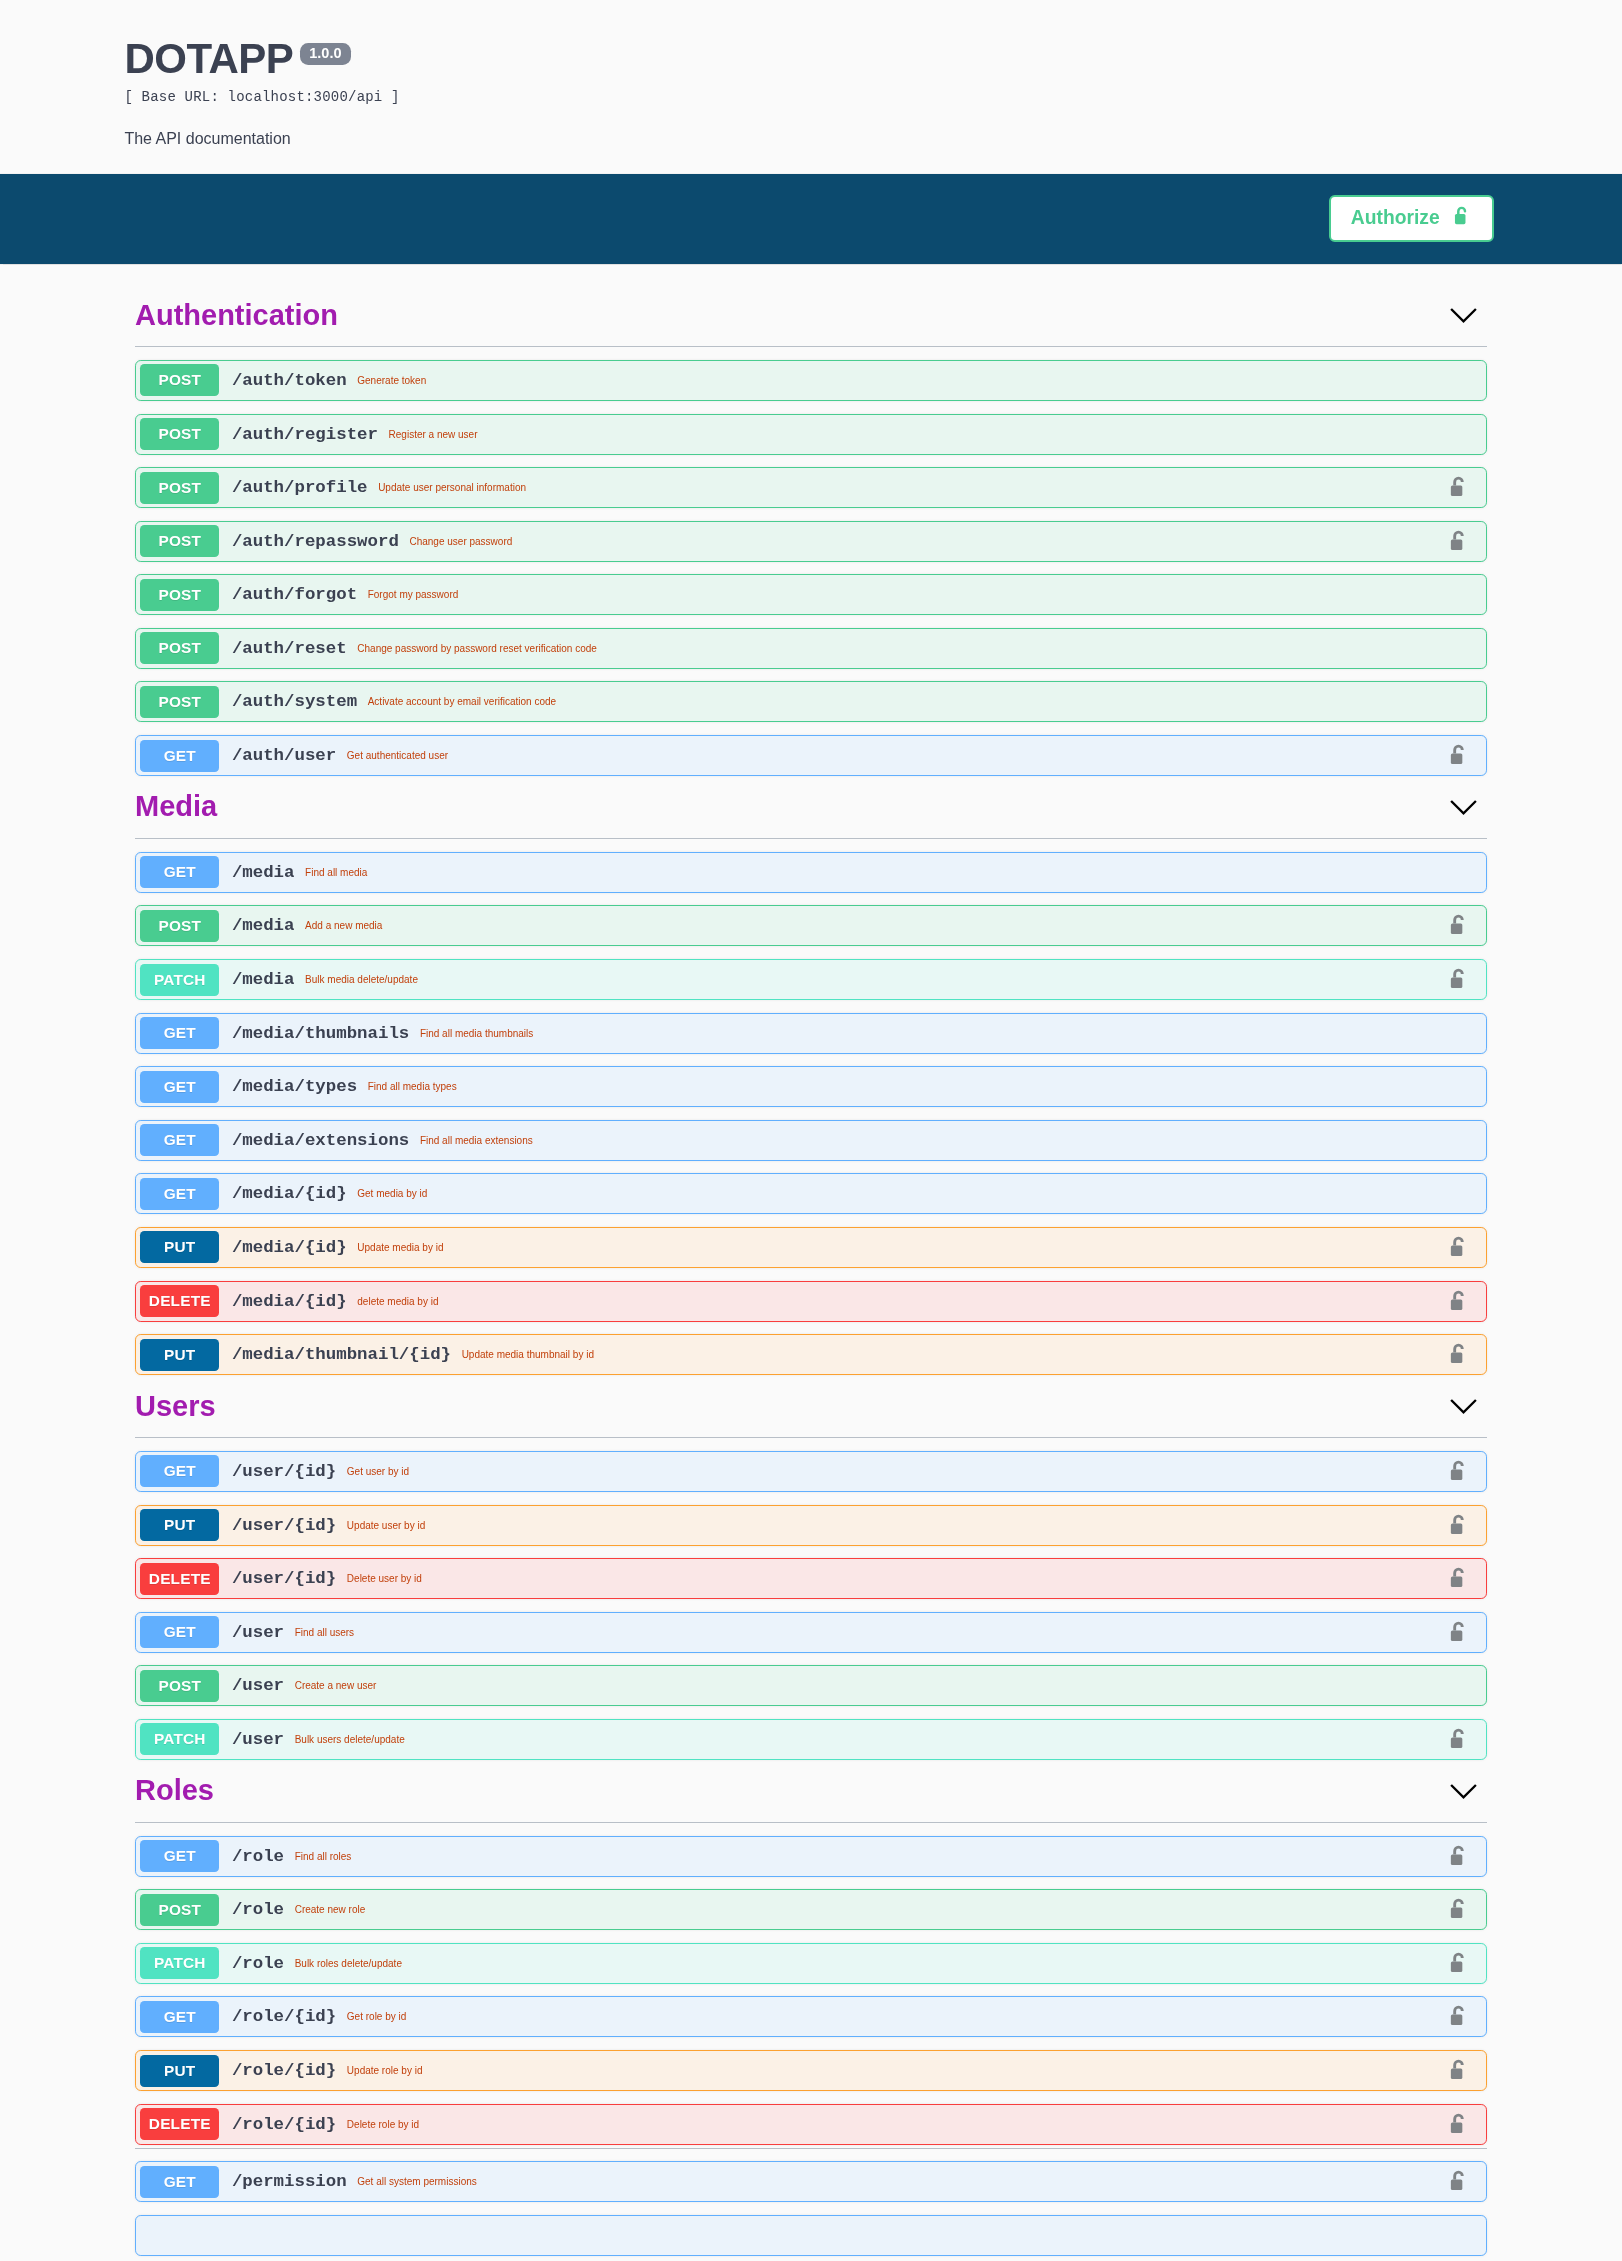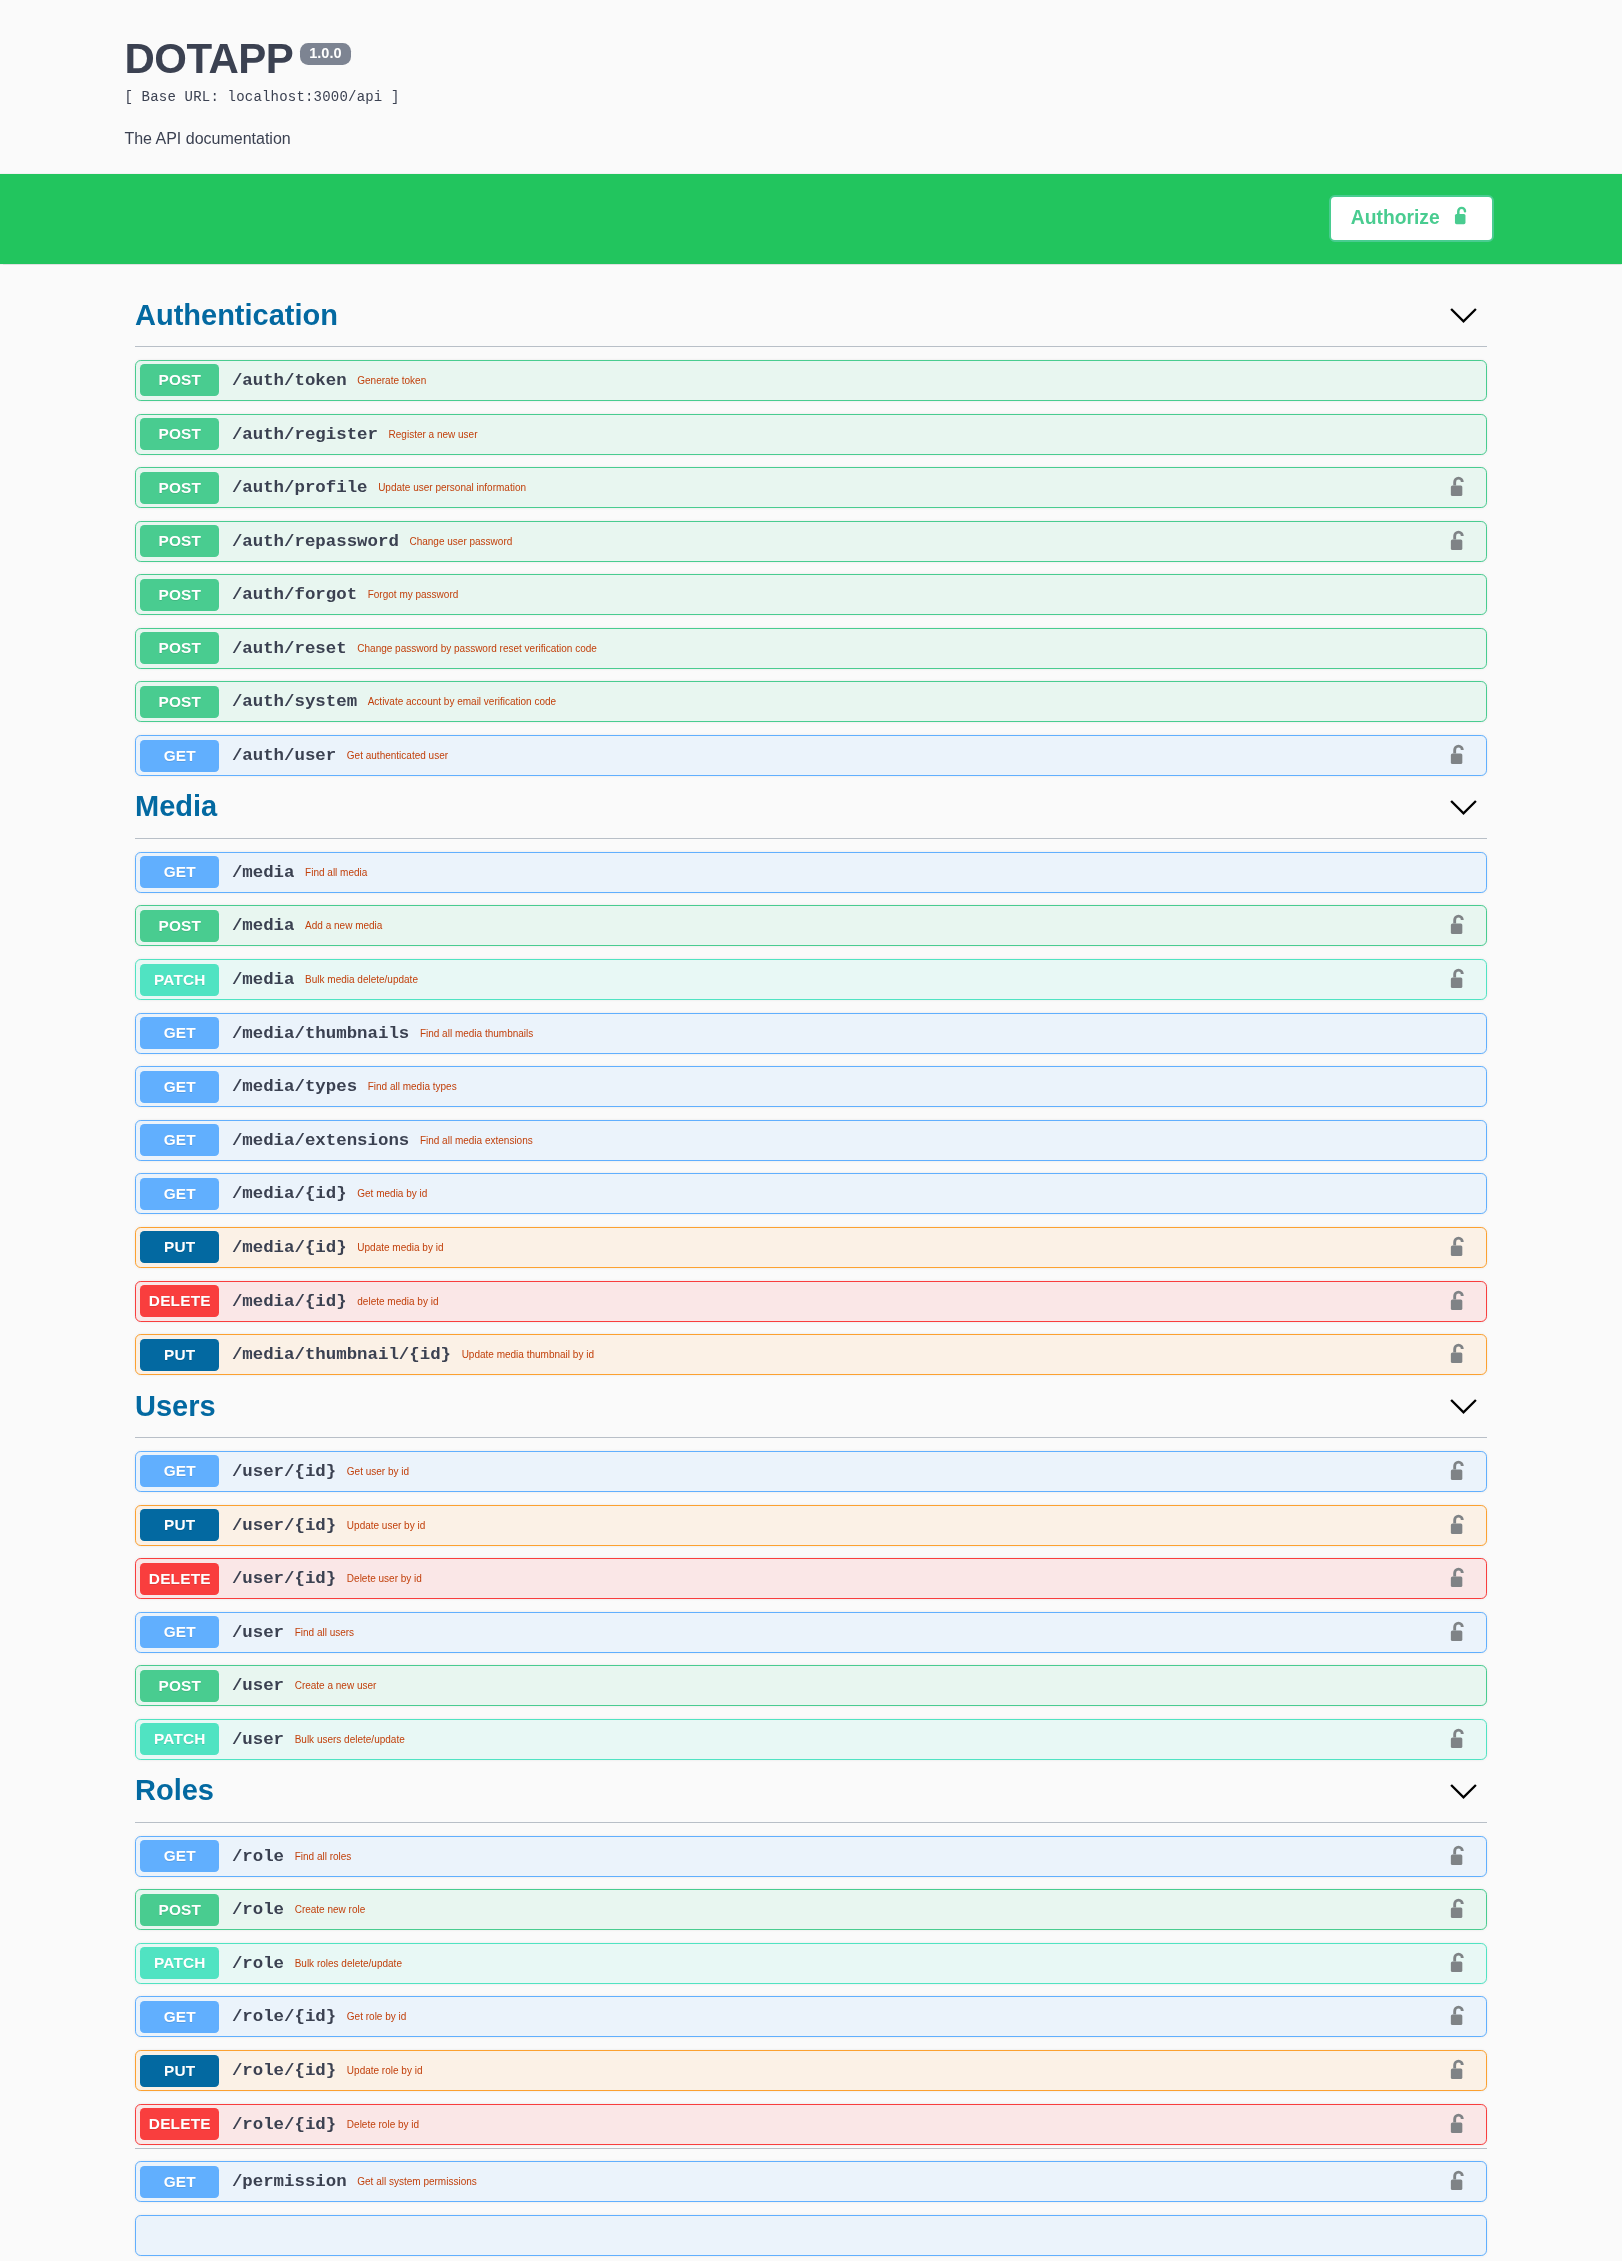--- a/index.html
+++ b/index.html
@@ -46,21 +46,21 @@
     letter-spacing: 0.2px;
   }
   .api-desc {
     font-size: 16px;
     color: #3b4151;
     margin-top: 25px;
   }
 
   
   .authbar {
-    background: #22c55e;
+    background: #0c4a6e;
     padding: 21px 8px 22px 0;
     box-shadow: 0 0.5px 1px rgba(0,0,0,0.10);
     position: relative;
     z-index: 2;
   }
   .authbar-inner {
     width: 1381px;
     margin: 0 auto;
     display: flex;
     justify-content: flex-end;
@@ -93,21 +93,21 @@
   .section-head {
     display: flex;
     align-items: center;
     justify-content: space-between;
     cursor: pointer;
     padding: 13.5px 3.9px 11.6px 10.6px;
   }
   .section-title {
     font-size: 29px;
     font-weight: 700;
-    color: #0369a1;
+    color: #a21caf;
     line-height: 1.1;
   }
   .chevron { width: 29px; height: 19.3px; flex-shrink: 0; margin-right: 15.4px; }
 
   .section-rule {
     height: 1.4px;
     background: #b8bfc7;
     margin: 2.9px 10.6px 0 10.6px;
   }
 

